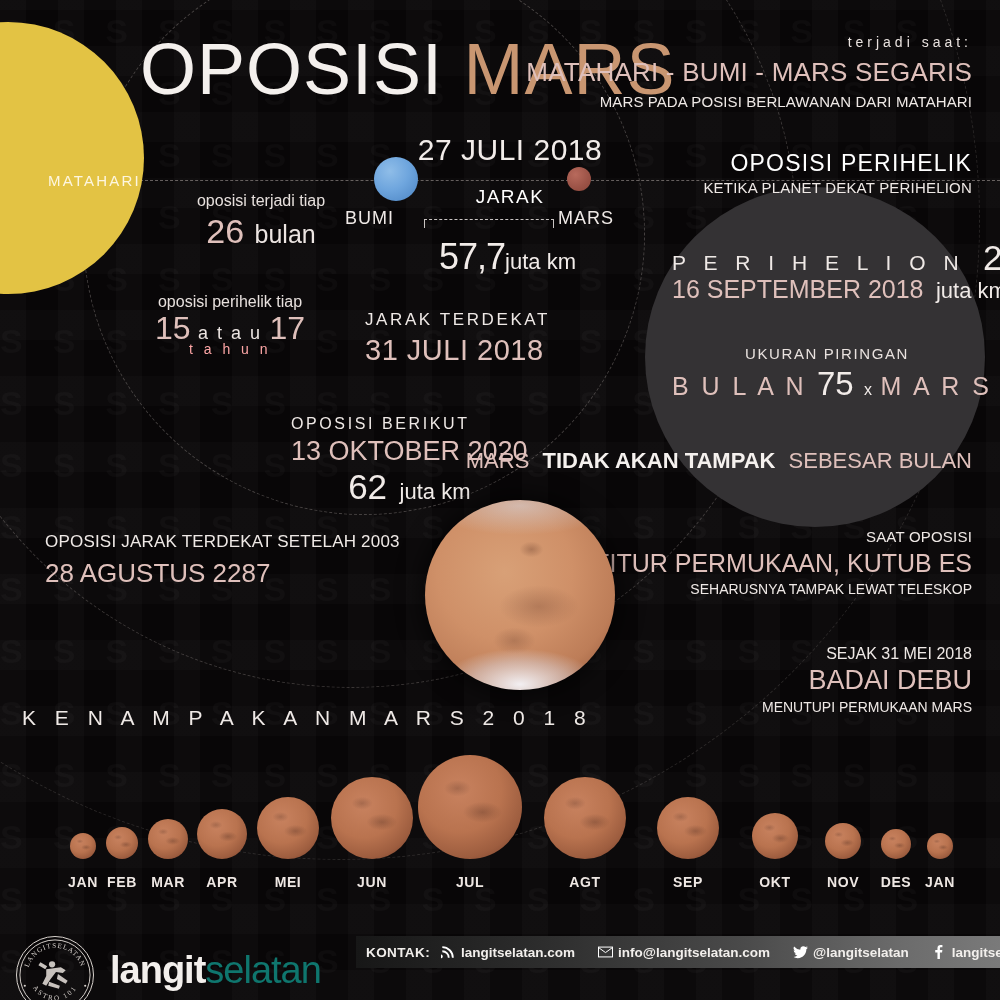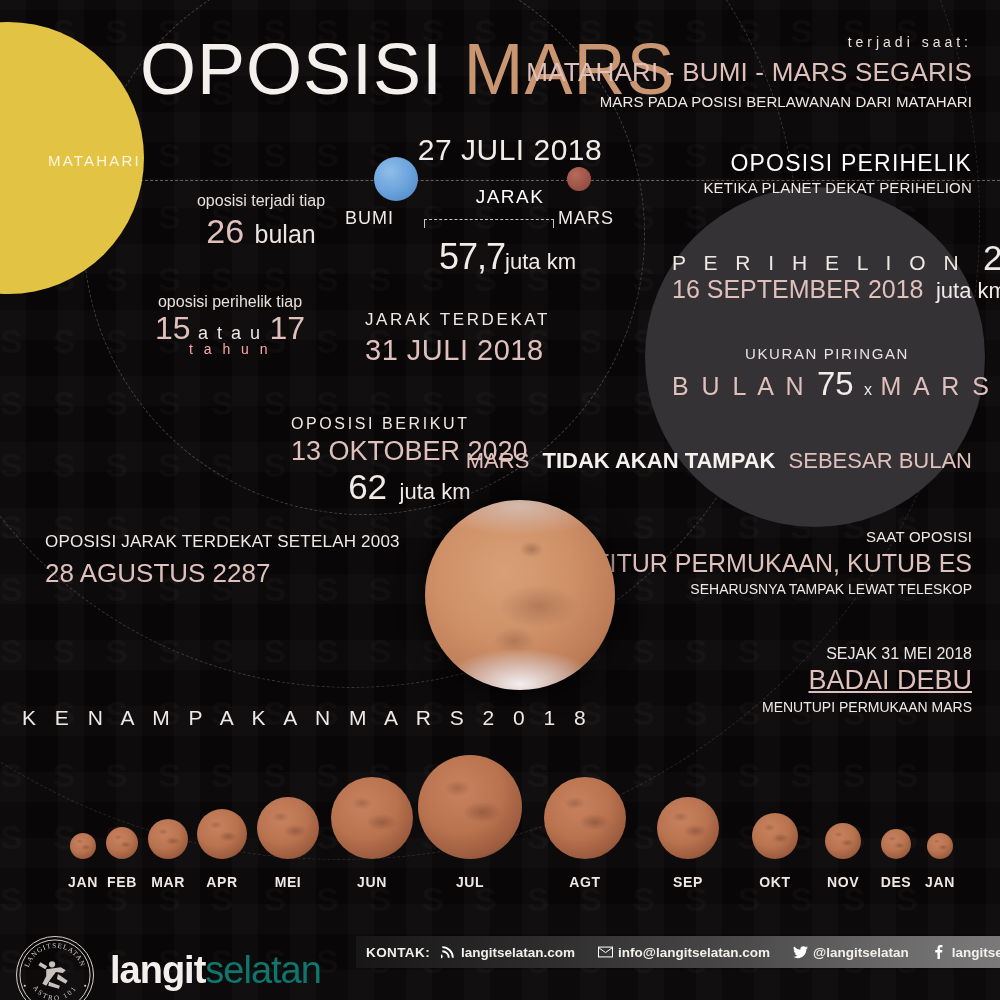--- a/index.html
+++ b/index.html
@@ -29,21 +29,21 @@
     word-break:break-all; overflow:hidden; user-select:none;
   }
 
   
   .sun {
     position:absolute; left:-128px; top:22px; width:272px; height:272px;
     border-radius:50%;
     background:#e3c344;
   }
   .sun-label {
-    position:absolute; left:48px; top:152px;
+    position:absolute; left:48px; top:172px;
     font-size:15px; letter-spacing:2.2px; color:#fdf6e0;
   }
 
   
   .orbit { position:absolute; border-radius:50%; border:1px dashed rgba(200,190,185,0.30); }
   .orbit-earth { left:83px; top:-47px; width:562px; height:562px; }
   .orbit-mars  { left:-95px; top:-205px; width:893px; height:893px; border-color:rgba(200,190,185,0.26); }
   .orbit-outer { left:-300px; top:-420px; width:1280px; height:1280px; border-color:rgba(200,190,185,0.16); }
 
   .sightline {
@@ -157,21 +157,21 @@
 
   
   .fp { position:absolute; right:28px; top:528px; text-align:right; }
   .fp .l1 { font-size:15px; font-weight:400; color:#efe9e6; letter-spacing:.2px; }
   .fp .l2 { margin-top:4px; font-size:25px; font-weight:400; color:#dfc0bb; }
   .fp .l3 { margin-top:3px; font-size:14px; font-weight:400; color:#efe9e6; }
 
   
   .bd { position:absolute; right:28px; top:645px; text-align:right; }
   .bd .l1 { font-size:16px; font-weight:400; color:#efe9e6; }
-  .bd .l2 { margin-top:2px; font-size:27px; font-weight:400; color:#dfc0bb;text-decoration:underline; }
+  .bd .l2 { margin-top:2px; font-size:27px; font-weight:400; color:#dfc0bb; }
   .bd .l3 { margin-top:3px; font-size:14px; font-weight:400; color:#efe9e6; }
 
   
   .mars-big {
     position:absolute; left:425px; top:500px; width:190px; height:190px; border-radius:50%;
     background:
       radial-gradient(ellipse 58% 26% at 50% 97%, rgba(245,245,250,0.95) 0%, rgba(225,225,235,0.45) 45%, rgba(200,160,140,0) 72%),
       radial-gradient(ellipse 70% 22% at 50% 3%, rgba(215,225,240,0.5) 0%, rgba(200,170,150,0) 70%),
       radial-gradient(ellipse 30% 16% at 60% 56%, rgba(120,72,52,0.34) 0%, rgba(120,72,52,0) 70%),
       radial-gradient(ellipse 16% 10% at 47% 74%, rgba(110,66,48,0.30) 0%, rgba(110,66,48,0) 70%),

